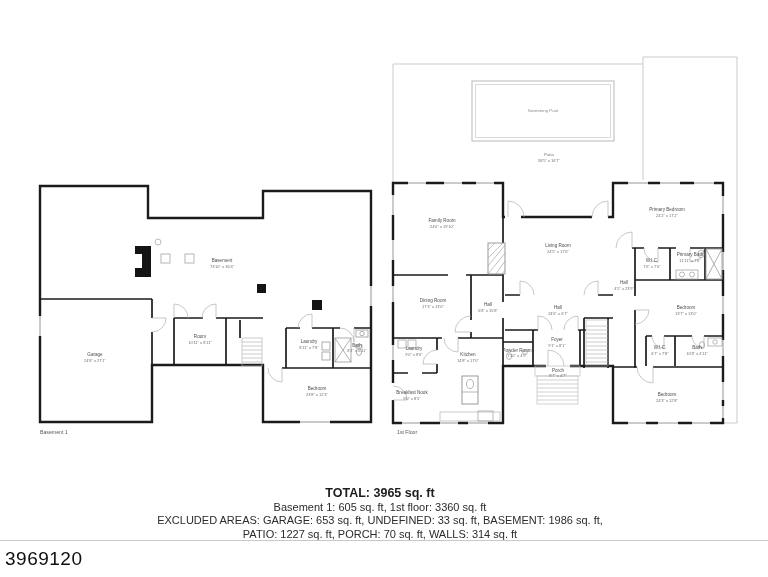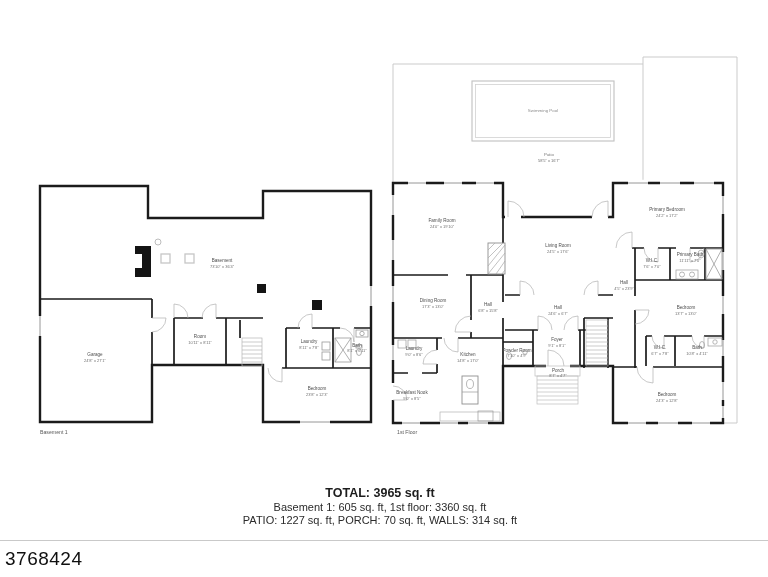--- a/index.html
+++ b/index.html
@@ -201,18 +201,19 @@
       <text class="rname" x="667" y="396">Bedroom</text>
       <text class="rdims" x="667" y="402">24'3" x 12'8"</text>
       <text class="cap" x="397" y="434">1st Floor</text>
     </g>
   </g>
 </svg>
 
 <div class="summary">
   <div class="total">TOTAL: 3965 sq. ft</div>
   <div class="line">Basement 1: 605 sq. ft, 1st floor: 3360 sq. ft</div>
+  <div class="line">EXCLUDED AREAS: GARAGE: 653 sq. ft, UNDEFINED: 33 sq. ft, BASEMENT: 1986 sq. ft,</div>
   <div class="line">PATIO: 1227 sq. ft, PORCH: 70 sq. ft, WALLS: 314 sq. ft</div>
 </div>
 
 <div class="listing-strip">
-  <div class="listing-number">3768424</div>
+  <div class="listing-number">3969120</div>
 </div>
 
 </body></html>

